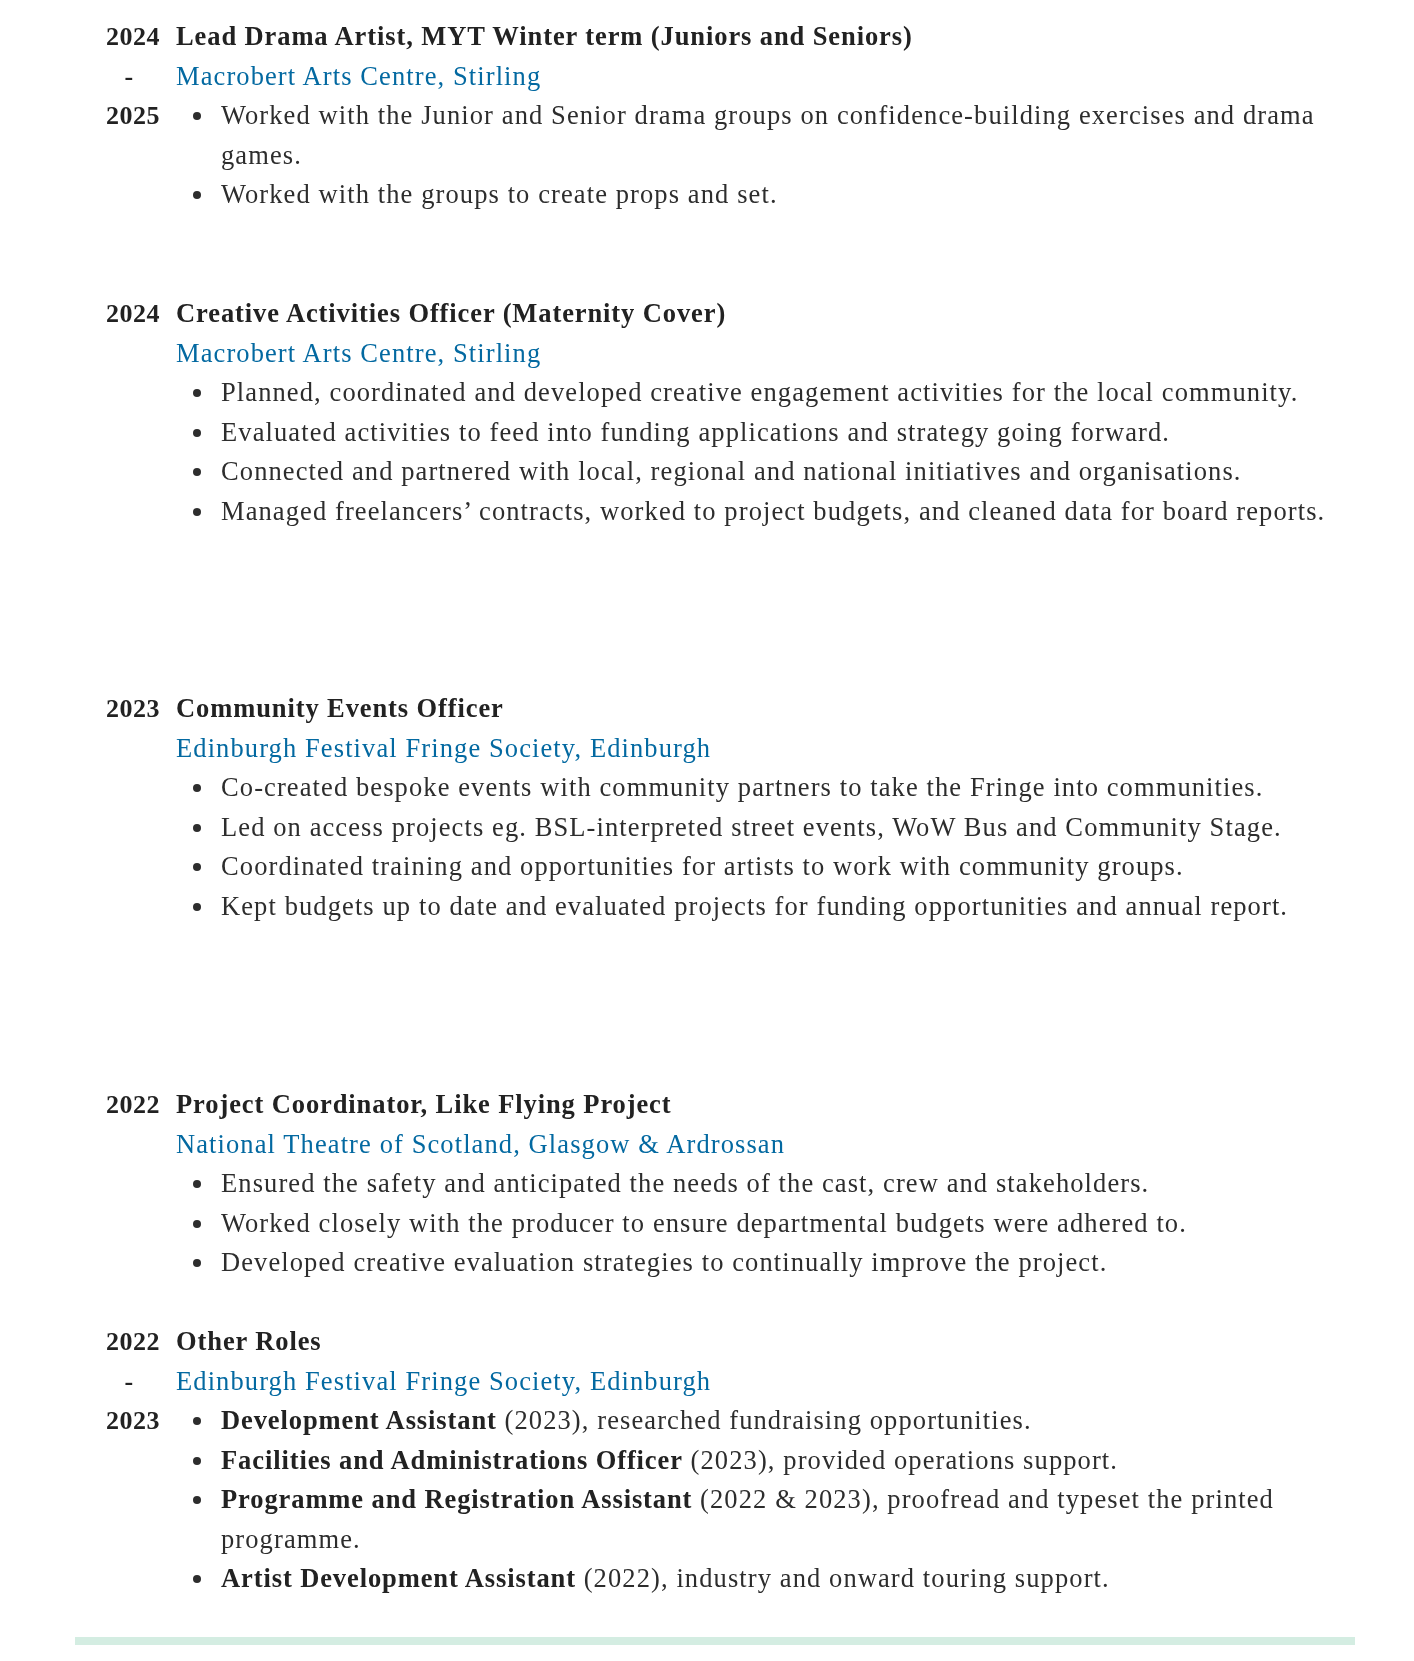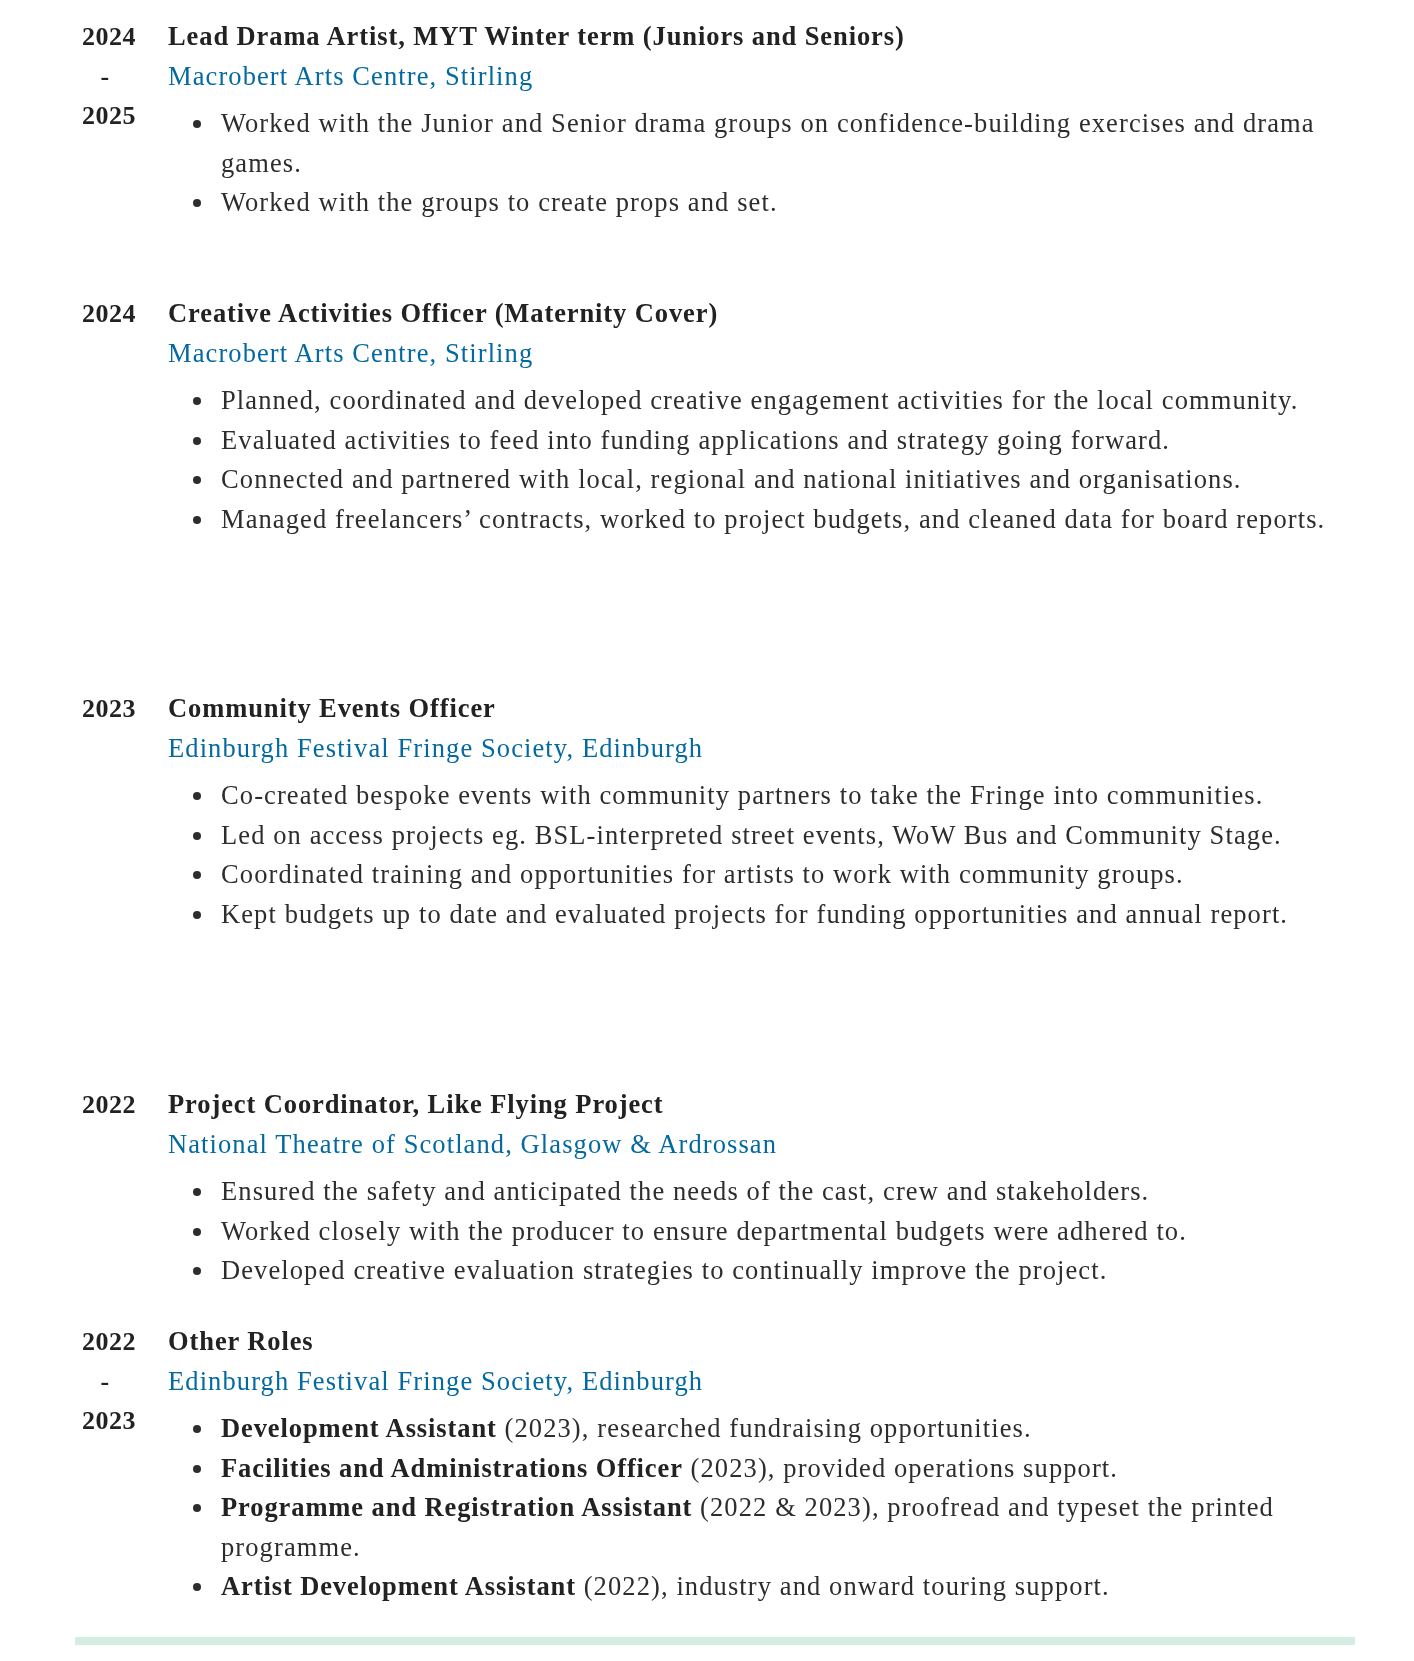--- a/index.html
+++ b/index.html
@@ -21,56 +21,56 @@
       top: 0;
       width: 1414px;
     }
     .entry {
       position: absolute;
       left: 0;
       width: 1414px;
     }
     .dates {
       position: absolute;
-      left: 52px;
+      left: 76px;
       width: 84px;
       text-align: right;
       font-weight: bold;
       font-size: 26px;
       line-height: 39.5px;
       letter-spacing: 0.5px;
       color: #222;
     }
     .dates .d {
       display: block;
     }
     .dates .dash {
       display: block;
       text-align: center;
       padding-left: 22px;
     }
     .body {
       position: absolute;
-      left: 168px;
+      left: 176px;
       width: 1200px;
       font-size: 26.5px;
       line-height: 39.5px;
       letter-spacing: 1.1px;
     }
     .title {
       font-weight: bold;
       color: #222;
       letter-spacing: 0.9px;
     }
     .org {
       color: #0369a1;
     }
     ul.bullets {
       list-style: none;
-      margin: 8px;
+      margin: 0;
       padding: 0;
     }
     ul.bullets li {
       position: relative;
       padding-left: 45px;
       color: #2d2d2d;
     }
     ul.bullets li .dot {
       position: absolute;
       left: 17px;

